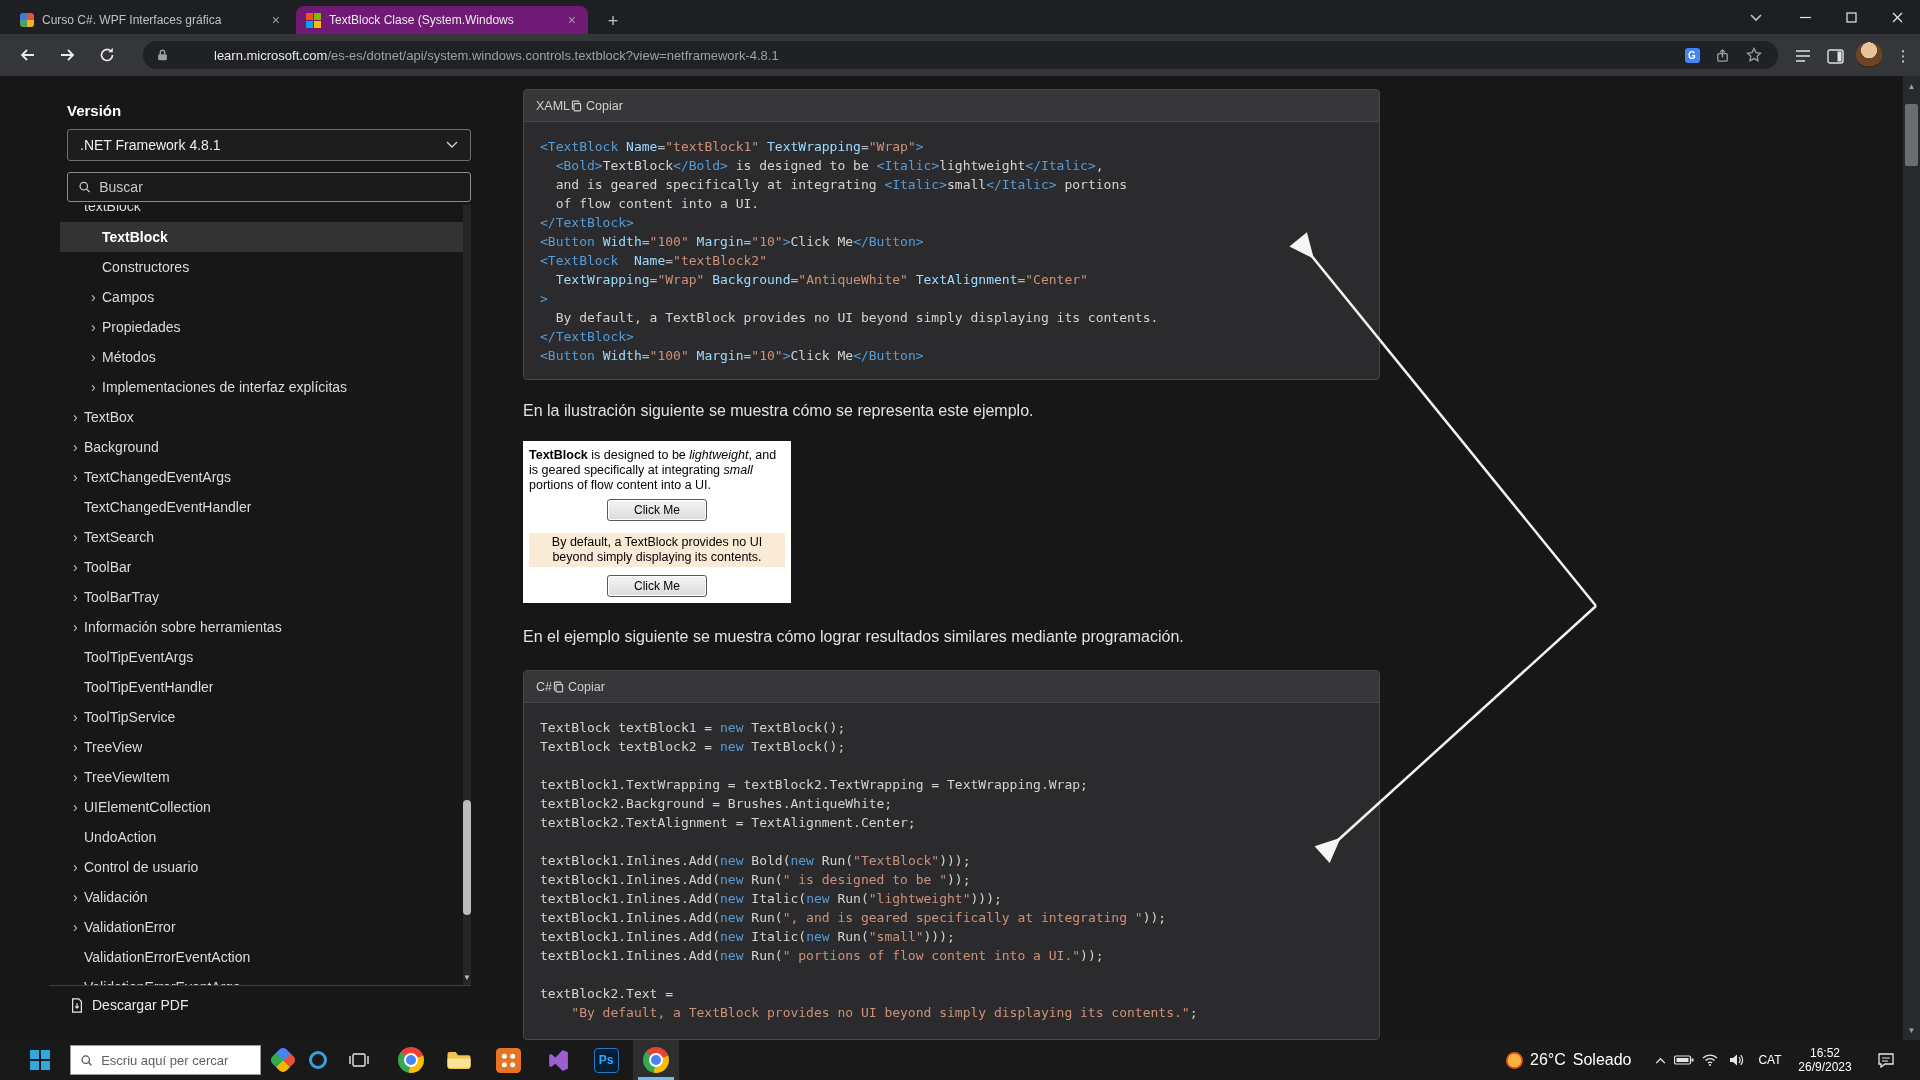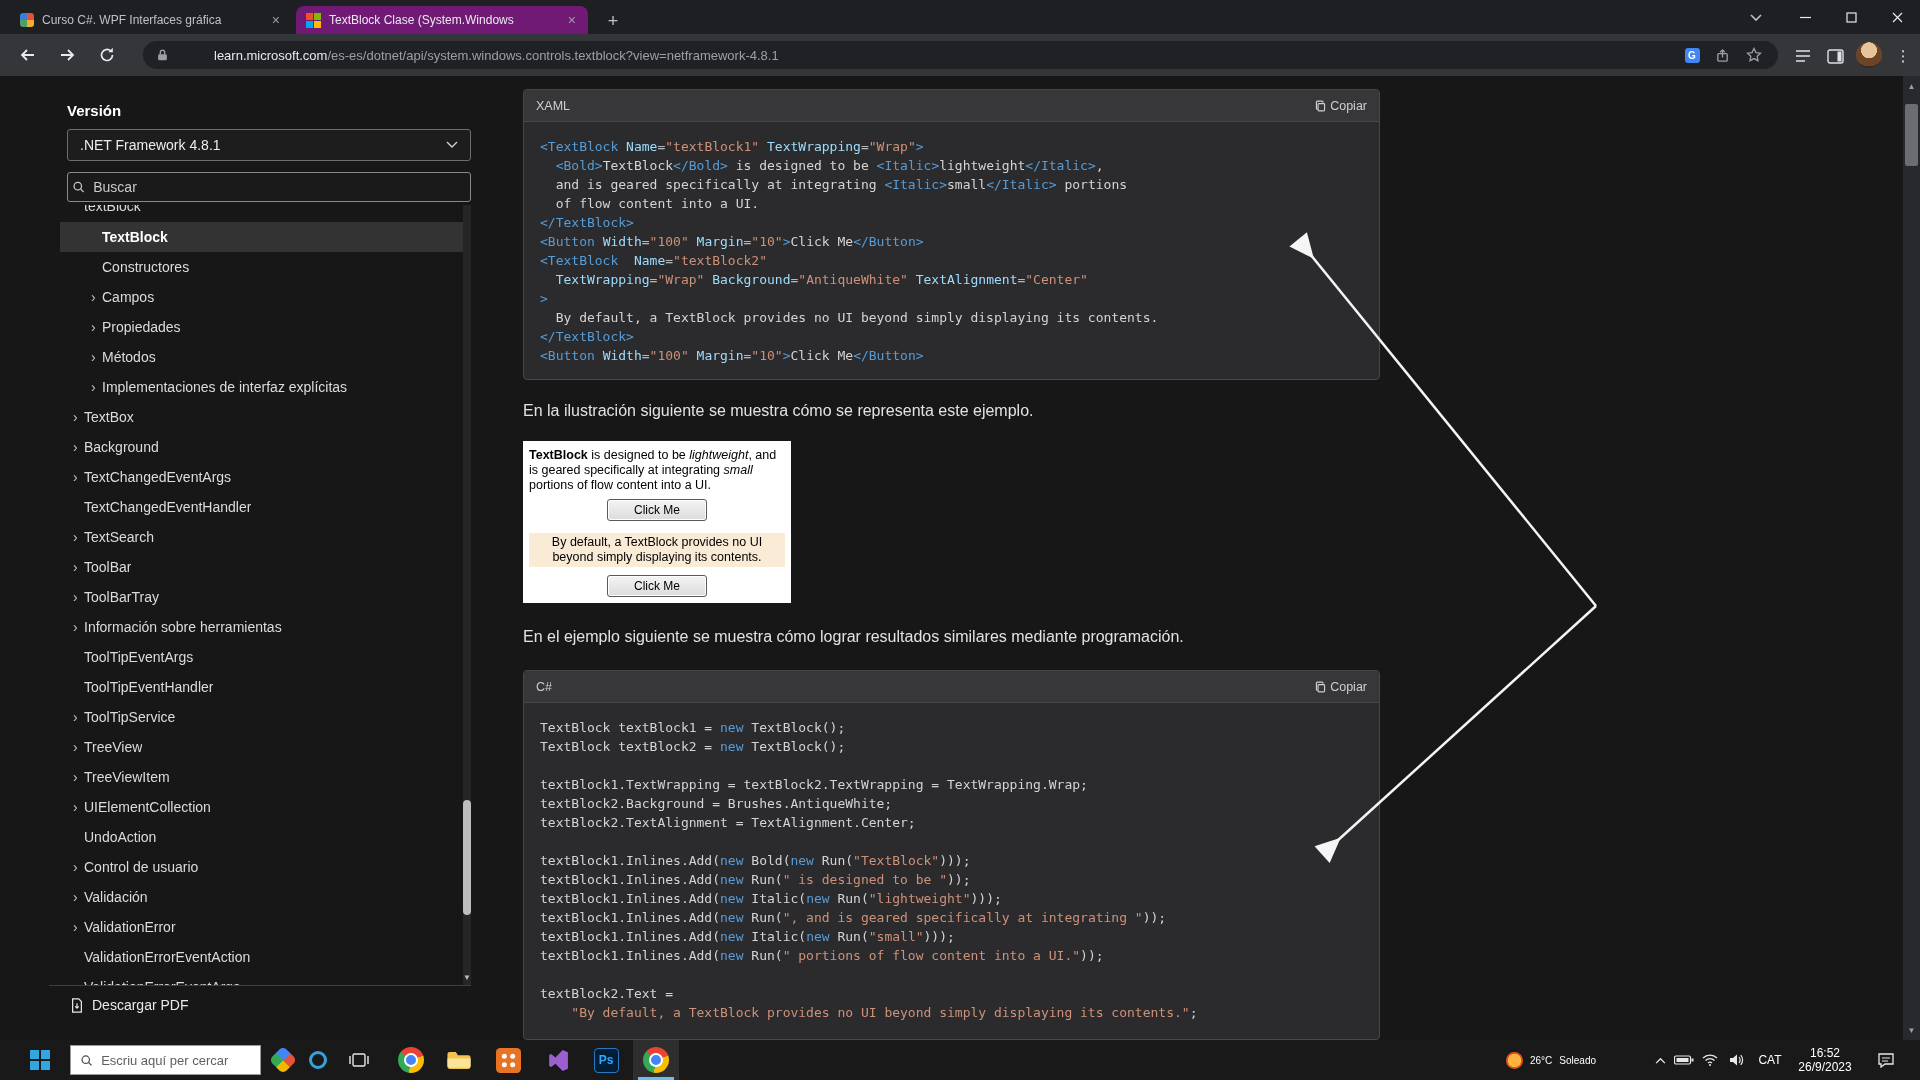--- a/index.html
+++ b/index.html
@@ -43,42 +43,42 @@
   #menu-dots{position:absolute;left:1892px;top:9px;width:22px;height:26px;color:#dfe1e5;display:flex;align-items:center;justify-content:center;font-size:15px;letter-spacing:0;}
 
   
   #page{position:absolute;left:0;top:76px;width:1920px;height:964px;background:#171717;overflow:hidden;}
 
   
   #sidebar{position:absolute;left:49px;top:0;width:422px;height:964px;}
   #version-label{position:absolute;left:18px;top:26px;font-size:15px;font-weight:bold;color:#ffffff;}
   #version-select{position:absolute;left:18px;top:53px;width:404px;height:32px;border:1px solid #6e6e6e;border-radius:3px;display:flex;align-items:center;padding:0 12px;font-size:14px;color:#ededed;background:#1d1d1d;}
   #version-select .sel-chev{margin-left:auto;color:#cfcfcf;display:flex;}
-  #sidebar-search{position:absolute;left:18px;top:96px;width:404px;height:30px;border:1px solid #8a8a8a;border-radius:3px;display:flex;align-items:center;padding:0 4px;gap:8px;background:#1a1a1a;color:#c9c9c9;}
+  #sidebar-search{position:absolute;left:18px;top:96px;width:404px;height:30px;border:1px solid #8a8a8a;border-radius:3px;display:flex;align-items:center;padding:0 10px;gap:8px;background:#1a1a1a;color:#c9c9c9;}
   #sidebar-search input{background:transparent;border:0;outline:none;color:#dcdcdc;font-size:14px;font-family:"Liberation Sans",sans-serif;width:100%;}
   #sidebar-search input::placeholder{color:#c9c9c9;}
   #tree{position:absolute;left:11px;top:129px;width:403px;height:780px;overflow:hidden;}
   .tree-row{display:flex;align-items:center;height:30px;font-size:14px;color:#dcdcdc;}
   .tree-row.lvl1{padding-left:13px;}
   .tree-row.lvl2{padding-left:31px;}
   .tree-chevron{width:11px;color:#c0c0c0;font-size:14px;flex:0 0 11px;}
   .tree-label{white-space:nowrap;overflow:hidden;}
   .tree-row.selected{background:#333333;}
   .tree-row.selected .tree-label{font-weight:bold;color:#ffffff;}
   .tree-row.clipped{height:17px;overflow:hidden;}
   .tree-row.clipped .tree-label,.tree-row.clipped .tree-chevron{transform:translateY(-8px);}
   #sidebar-scrollbar{position:absolute;left:414px;top:129px;width:8px;height:780px;background:#262626;}
   #sidebar-scroll-thumb{position:absolute;left:0;top:595px;width:8px;height:115px;background:#bdbdbd;border-radius:4px;}
   #sidebar-scroll-down{position:absolute;left:0;top:764px;width:8px;height:16px;color:#bdbdbd;font-size:8px;display:flex;align-items:center;justify-content:center;}
   #sidebar-footer-border{position:absolute;left:0;top:909px;width:422px;border-top:1px solid #3f3f3f;}
   #sidebar-footer{position:absolute;left:21px;top:921px;display:flex;align-items:center;gap:8px;font-size:14px;color:#e8e8e8;}
 
   
   .code-block{position:absolute;left:523px;width:857px;background:#2b2b2e;border:1px solid #47474b;border-radius:4px;overflow:hidden;}
-  .code-header{height:32px;background:#37373a;border-bottom:1px solid #47474b;display:flex;align-items:center;justify-content:space-between;padding:0 12px;font-size:12.5px;color:#cfcfcf;}
+  .code-header{height:32px;background:#37373a;border-bottom:1px solid #47474b;display:flex;align-items:center;padding:0 12px;font-size:12.5px;color:#cfcfcf;}
   .copy-btn{display:flex;align-items:center;gap:3px;color:#cfcfcf;font-size:12.5px;background:transparent;border:0;font-family:"Liberation Sans",sans-serif;}
   .code-body{padding:15px 16px 16px 16px;font-family:"DejaVu Sans Mono",monospace;font-size:13px;line-height:19px;color:#d4d4d4;}
   .code-line{height:19px;white-space:pre;}
   .tok-tag{color:#569cd6;}
   .tok-attr{color:#9cdcfe;}
   .tok-str{color:#ce9178;}
   .tok-kw{color:#569cd6;}
   .tok-pun{color:#b8b8b8;}
   .tok-txt{color:#d4d4d4;}
   #xaml-block{top:13px;height:291px;}
@@ -122,21 +122,21 @@
   #slot-orange{left:486px;}
   #slot-vs{left:535px;}
   #slot-ps{left:584px;}
   #slot-chrome2{left:633px;width:46px;background:#2e2e2e;}
   #slot-chrome2::after{content:"";position:absolute;left:5px;right:5px;bottom:0;height:3px;background:#76b9ed;}
   .chrome-logo{width:26px;height:26px;border-radius:50%;background:conic-gradient(from -50deg,#ea4335 0 120deg,#fbbc05 120deg 240deg,#34a853 240deg 360deg);position:relative;}
   .chrome-logo::after{content:"";position:absolute;inset:6px;border-radius:50%;background:#4285f4;border:2px solid #ffffff;}
   .hl-icon{width:20px;height:20px;border-radius:5px;background:conic-gradient(#e6533c 0 25%,#f2b705 0 50%,#35a852 0 75%,#4285f4 0 100%);transform:rotate(45deg);}
   .cortana-icon{width:18px;height:18px;border-radius:50%;border:3px solid #35a2da;}
   .ps-icon{width:25px;height:25px;border-radius:4px;background:#001e36;border:1px solid #2a78c2;color:#31a8ff;font-size:12px;font-weight:bold;display:flex;align-items:center;justify-content:center;}
-  #tb-weather{position:absolute;left:1506px;top:0;height:40px;display:flex;align-items:center;gap:7px;color:#ffffff;font-size:10px;}
+  #tb-weather{position:absolute;left:1506px;top:0;height:40px;display:flex;align-items:center;gap:7px;color:#ffffff;font-size:16px;}
   #weather-sun{width:17px;height:17px;border-radius:50%;background:radial-gradient(circle,#ffb23e 0 55%,#e8521d 56%);}
   .tray-ic{position:absolute;top:0;height:40px;width:24px;display:flex;align-items:center;justify-content:center;color:#e8e8e8;}
   #tray-chev{left:1648px;font-size:10px;}
   #tray-batt{left:1672px;}
   #tray-wifi{left:1698px;}
   #tray-vol{left:1724px;}
   #tray-lang{position:absolute;left:1752px;top:0;width:36px;height:40px;display:flex;align-items:center;justify-content:center;color:#ffffff;font-size:12px;}
   #tray-clock{position:absolute;left:1790px;top:0;width:70px;height:40px;display:flex;flex-direction:column;align-items:center;justify-content:center;color:#ffffff;font-size:12px;line-height:14px;}
   #tray-action{left:1866px;width:40px;}
 </style>

